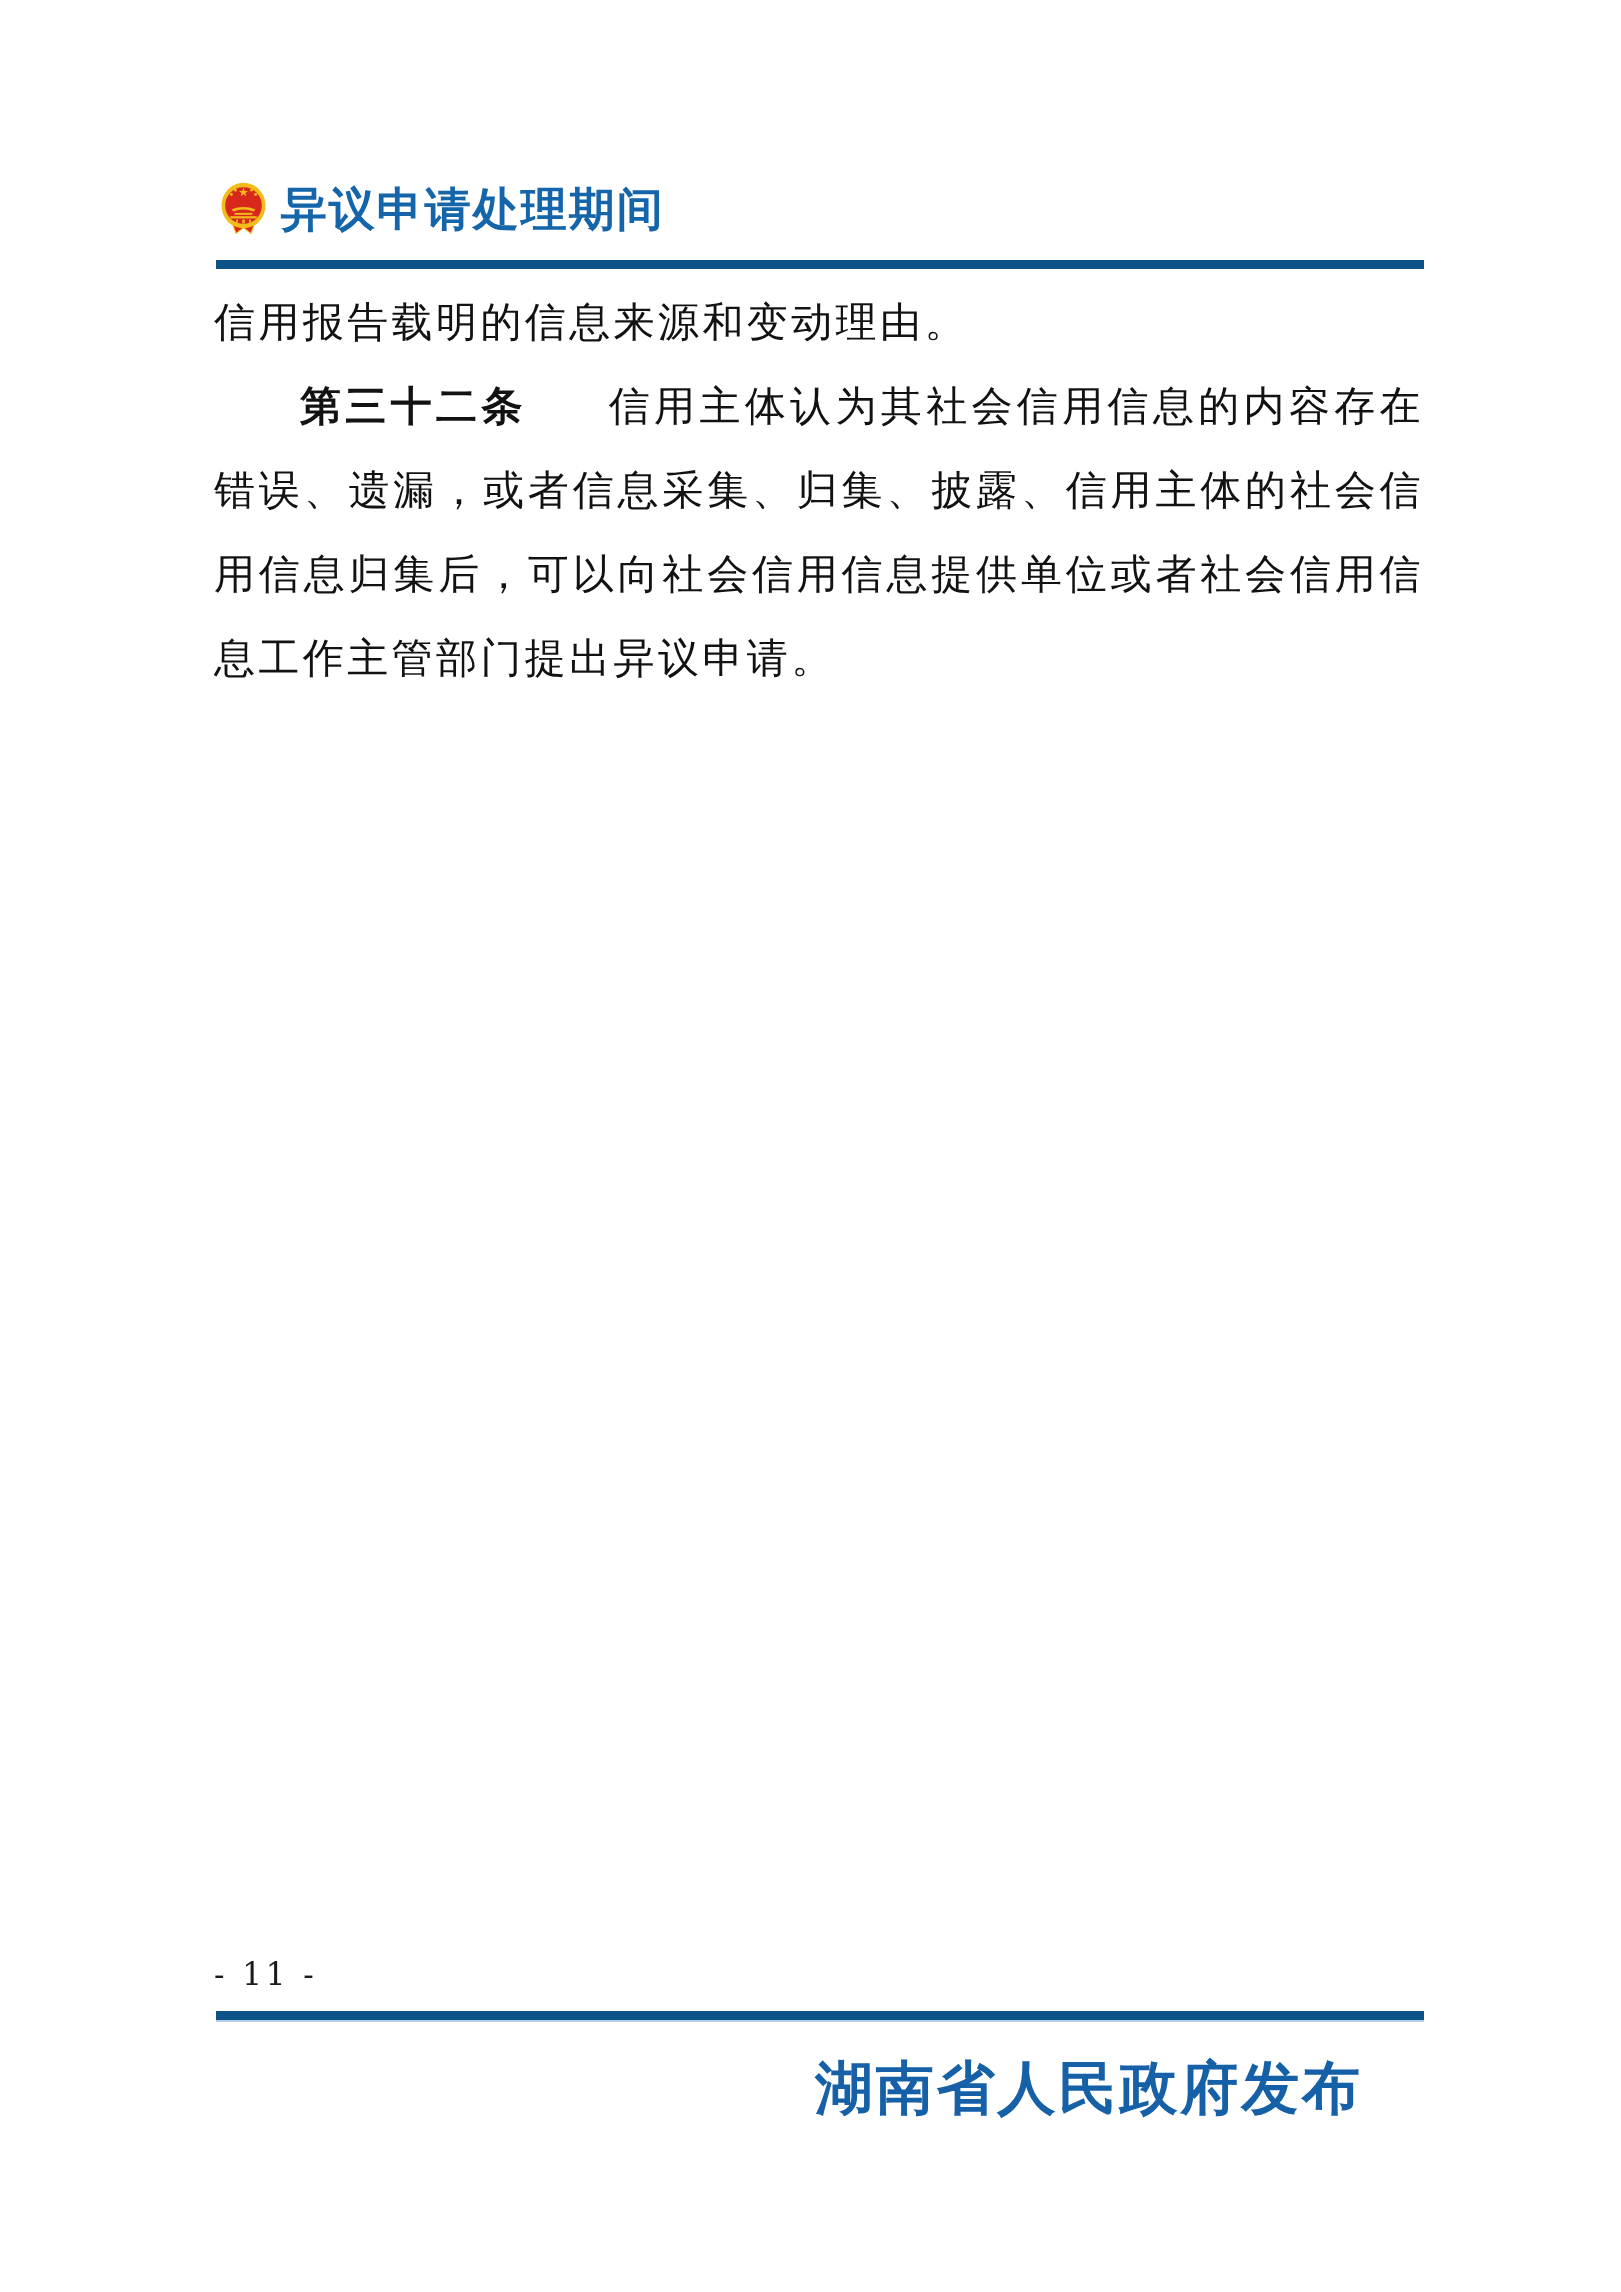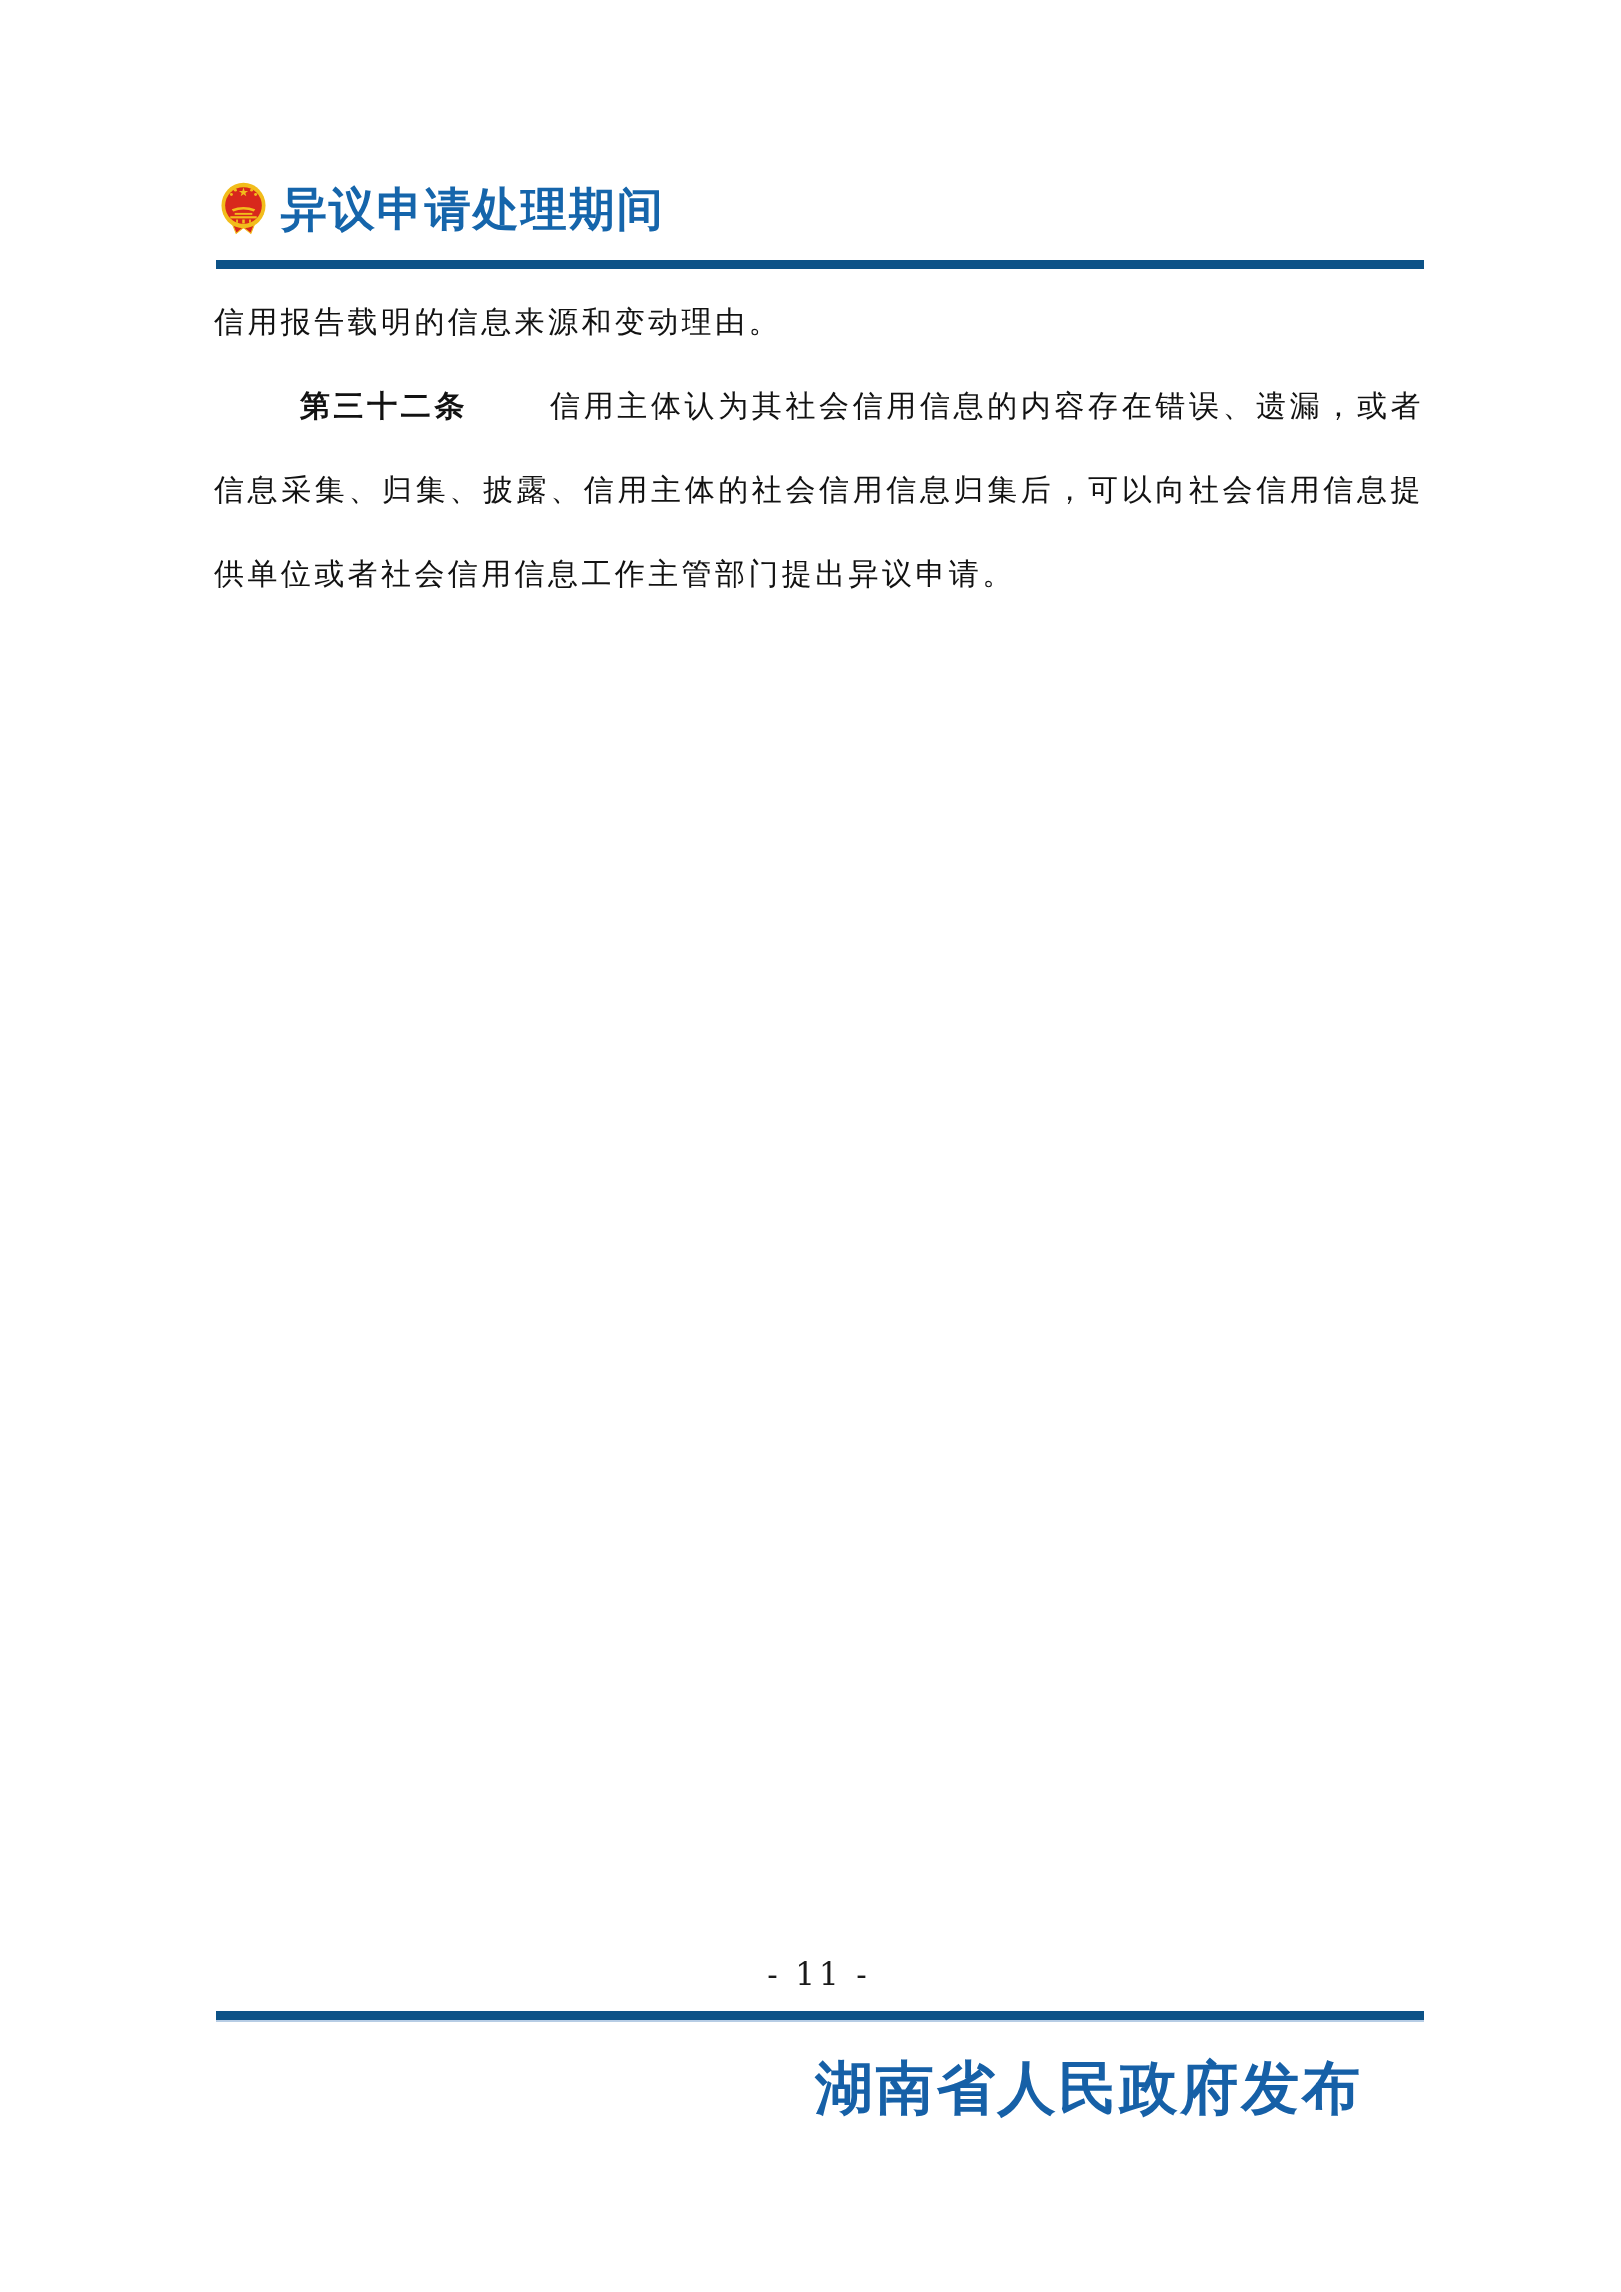--- a/index.html
+++ b/index.html
@@ -30,32 +30,32 @@
   }
   .header-rule{
     position:absolute;left:216px;top:260px;width:1208px;height:8.8px;
     background:var(--rule_blue);
   }
   .content{
     position:absolute;left:214px;top:280px;width:1210px;
   }
   .content p{
     margin:0;padding:0;
-    font-size:30px;line-height:84px;letter-spacing:3.4px;
+    font-size:41px;line-height:84px;letter-spacing:3.4px;
     text-align:justify;color:var(--text_black);
   }
   .content p.indent{text-indent:86px;}
   .content b.lead{
     font-family:"DejaVu Sans","Liberation Sans",sans-serif;
     font-weight:bold;margin-right:82px;
   }
   .content b.lead:empty{display:none;margin:0;}
   .page-number{
     position:absolute;top:1956px;left:214px;width:1210px;
-    text-align:center;font-size:31px;letter-spacing:3.9px;
+    text-align:left;font-size:31px;letter-spacing:3.9px;
     color:#1a1a1a;
   }
   .footer-rule{
     position:absolute;left:216px;top:2011px;width:1208px;height:8.8px;
     background:var(--rule_blue);
     border-bottom:2.9px solid var(--rule_light_blue);
   }
   .footer-publisher{
     position:absolute;top:2050px;left:214px;width:1210px;
     box-sizing:border-box;padding-right:61px;

